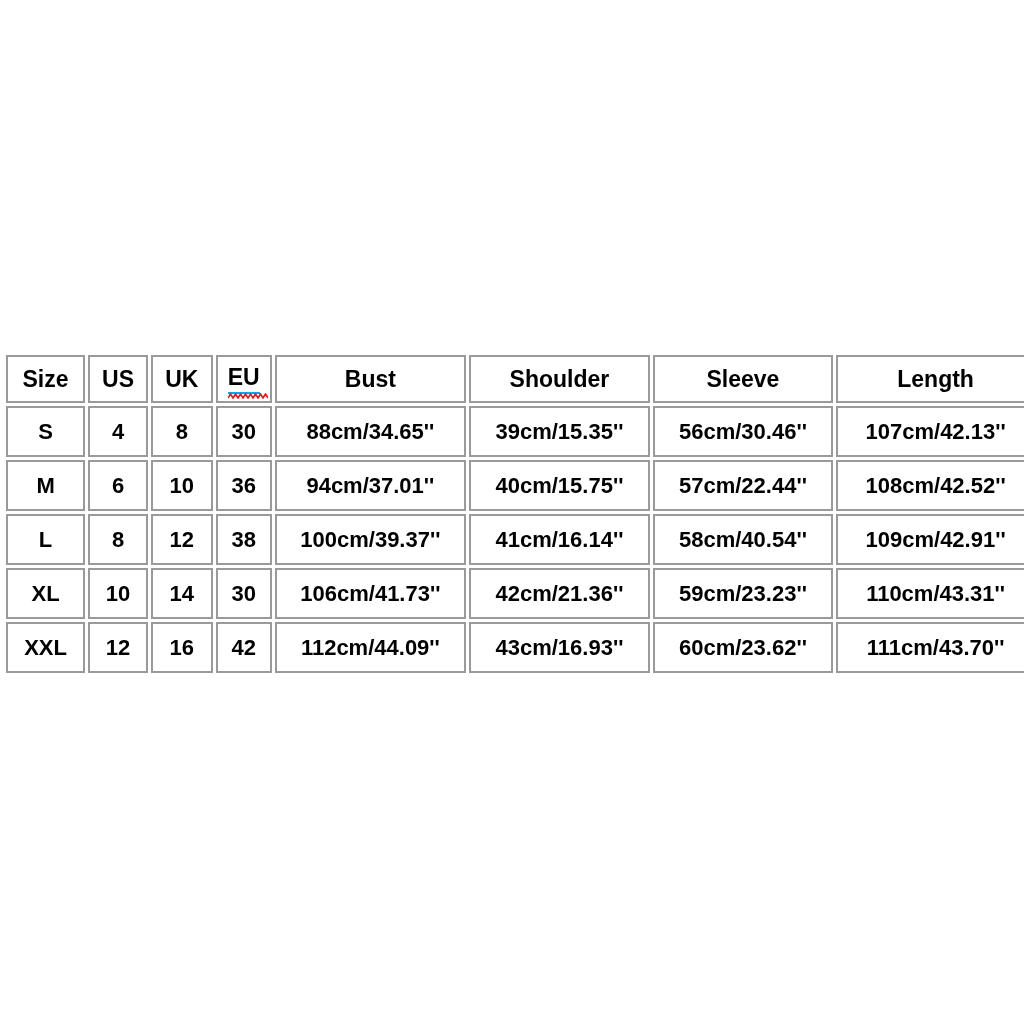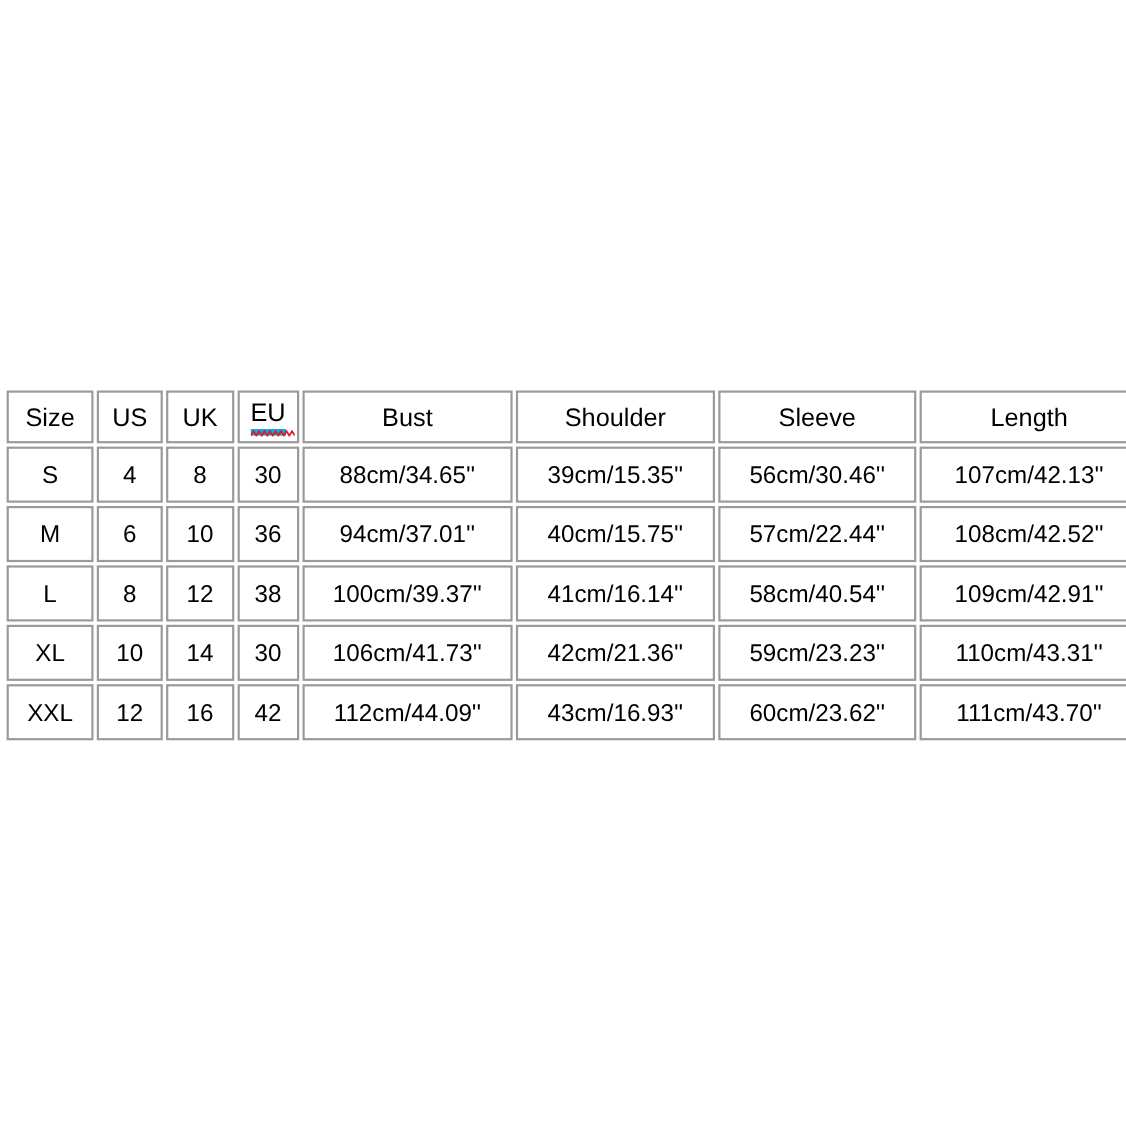--- a/index.html
+++ b/index.html
@@ -33,21 +33,21 @@
     background: #ffffff;
   }
 
   table.size-chart td {
     border: 2px solid #9a9a9a;
     background: #ffffff;
     height: 47px;
     padding: 0 4px;
     text-align: center;
     vertical-align: middle;
-    font-weight: normal;
+    font-weight: bold;
     color: #000000;
     white-space: nowrap;
   }
 
   
   table.size-chart tr.header-row td {
     font-size: 23px;
     height: 44px;
   }
 
@@ -66,21 +66,21 @@
   col.col-eu       { width: 55px;  }
   col.col-bust     { width: 189px; }
   col.col-shoulder { width: 178px; }
   col.col-sleeve   { width: 178px; }
   col.col-length   { width: 196px; }
 
   
   .spellcheck {
     position: relative;
     display: inline-block;
-    border-bottom: 6px solid #0ea5e9;
+    border-bottom: 2px solid #0ea5e9;
     padding-bottom: 1px;
   }
   .spellcheck .squiggle {
     position: absolute;
     left: 0;
     right: 0;
     bottom: -7px;
     height: 6px;
     display: block;
     pointer-events: none;

